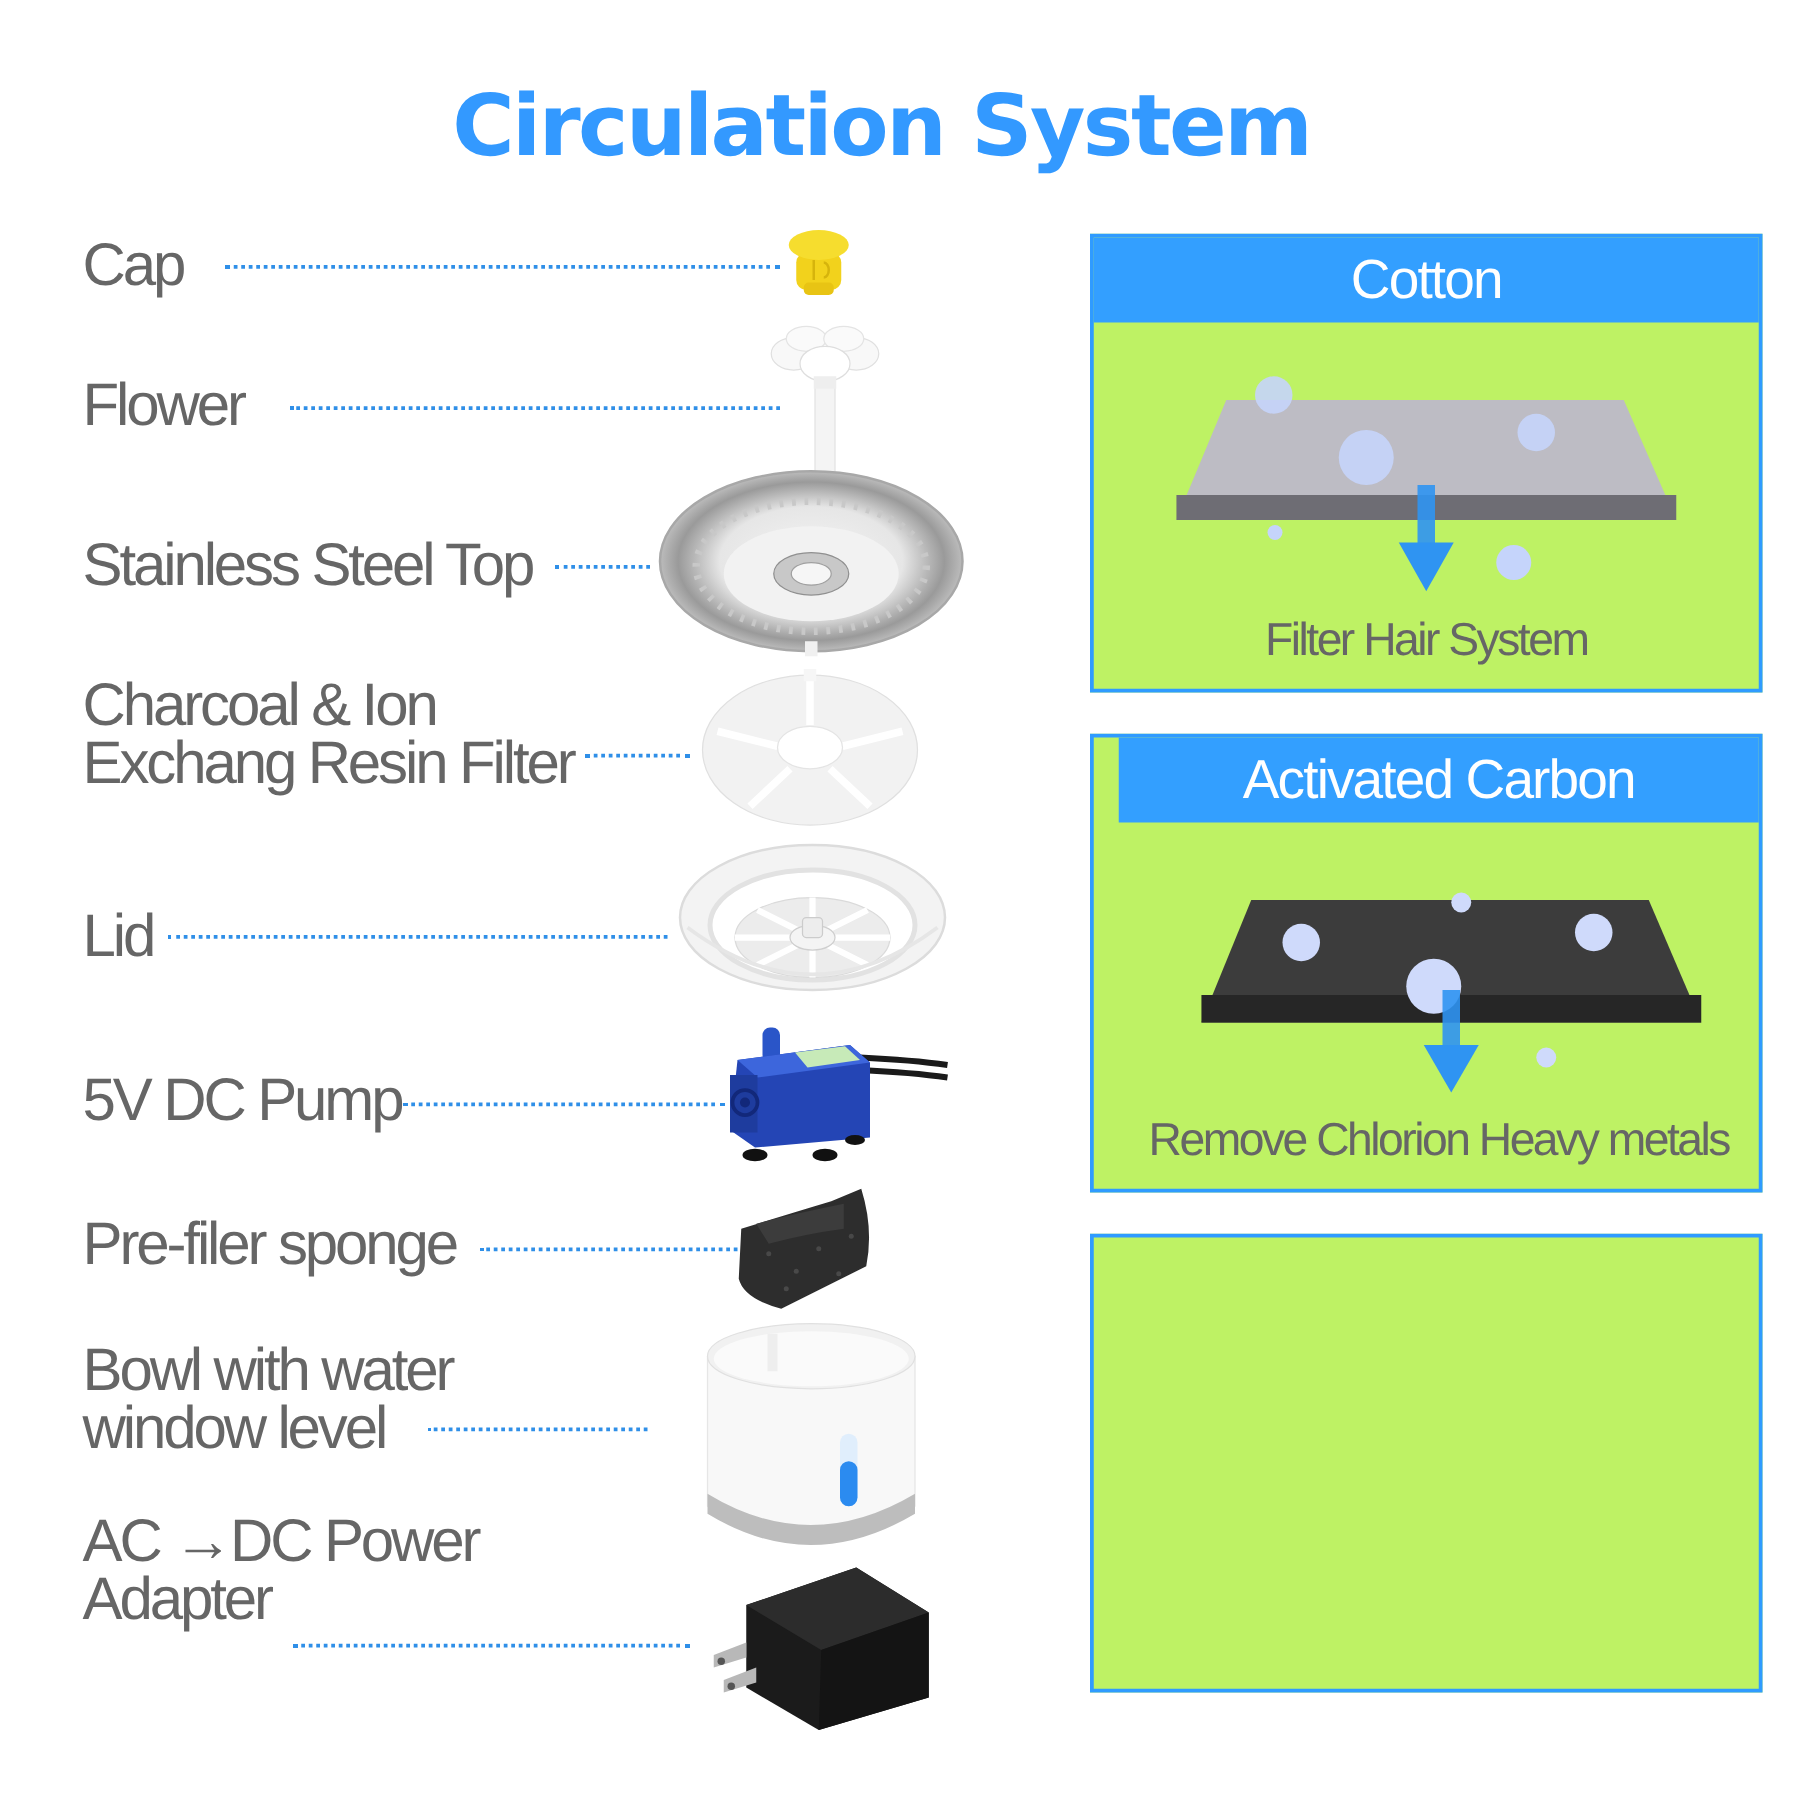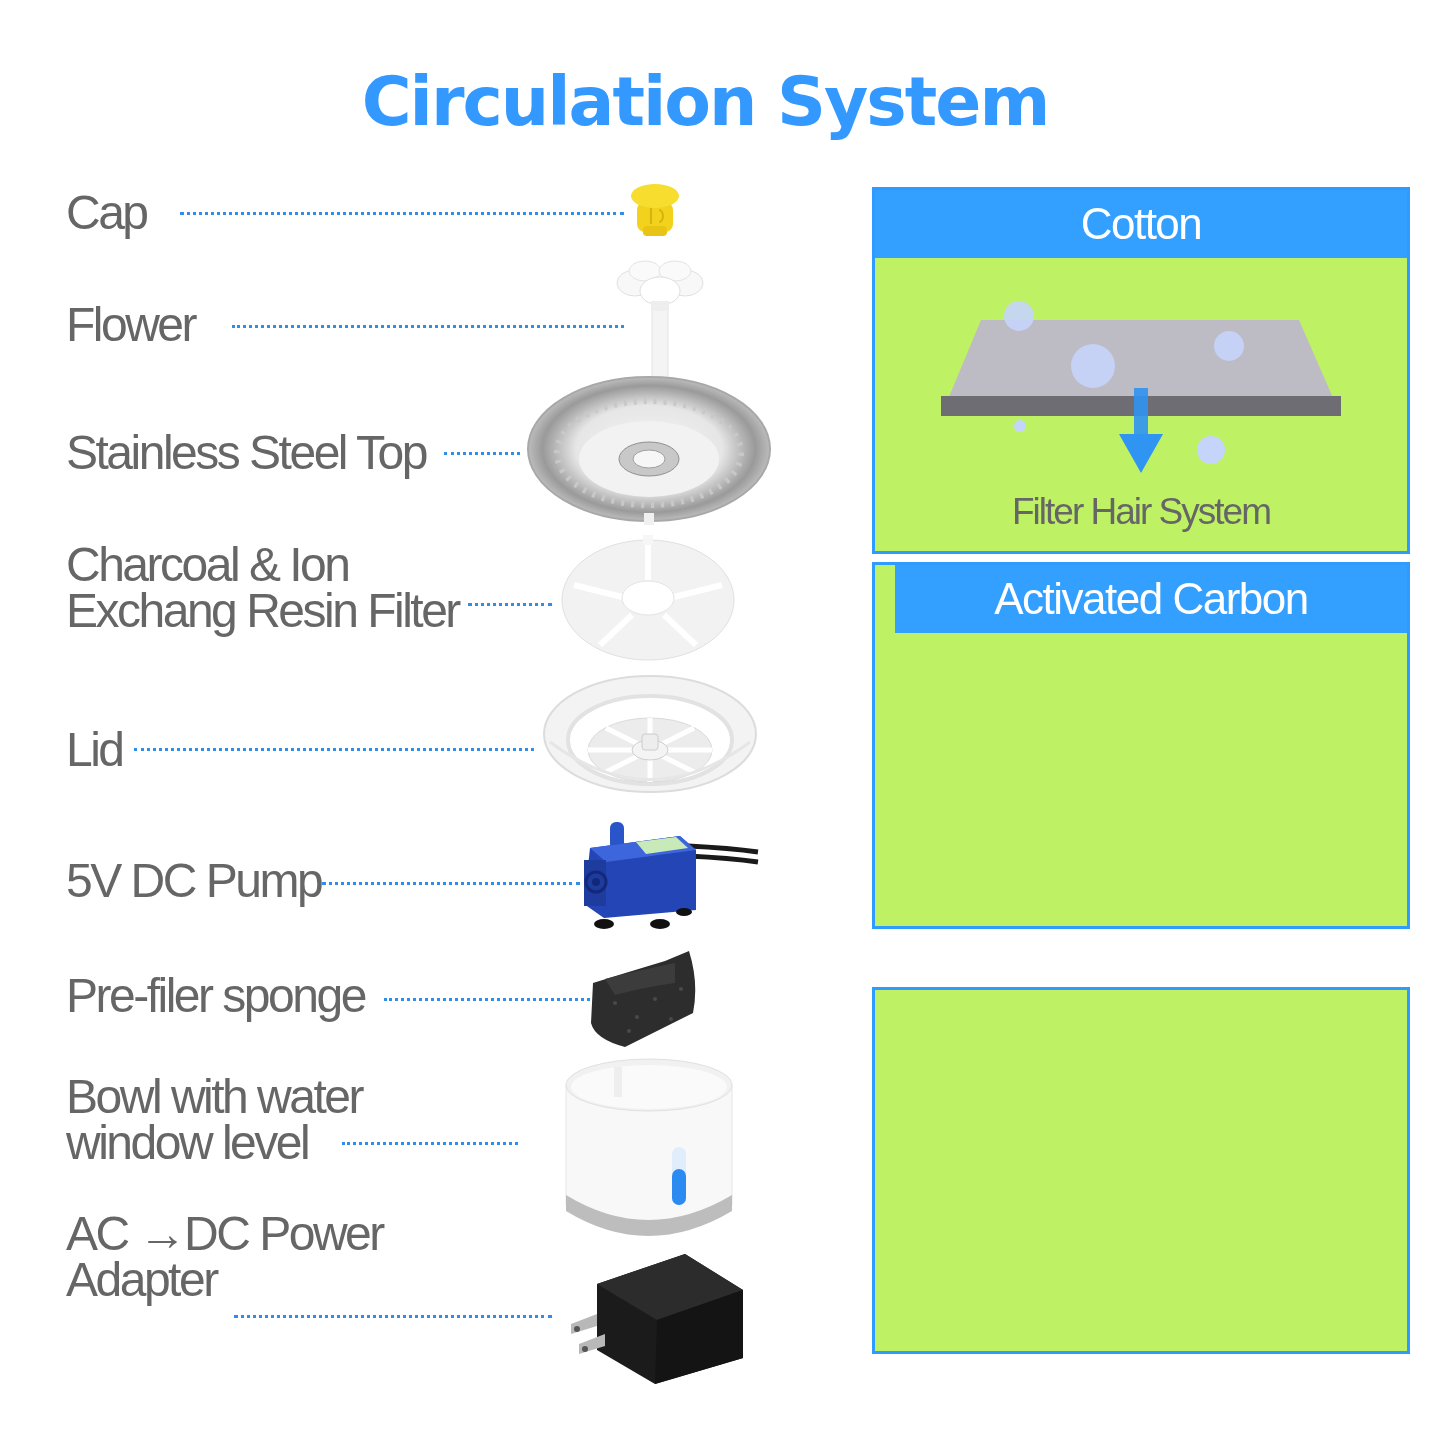--- a/index.html
+++ b/index.html
@@ -188,18 +188,34 @@
     <svg style="position:absolute; left:0; top:0;" width="532" height="293" viewBox="0 0 532 293">
       <rect x="259" y="130" width="14" height="60" fill="#2f94f2" opacity="0.9"></rect>
       <polygon points="244,176 288,176 266,215" fill="#2f94f2"></polygon>
       <circle cx="145" cy="168" r="6" fill="#c5d4fb"></circle>
       <circle cx="336" cy="192" r="14" fill="#c5d4fb"></circle>
     </svg>
     <div class="card-caption">Filter Hair System</div>
   </div>
 </div>
 
-<div class="card" style="top:562px;padding-left:20px;">
+<div class="card" style="top:587px;padding-left:20px;">
   <div class="card-head">Activated Carbon</div>
+  <div class="card-body">
+    <svg class="slab" viewBox="0 0 402 135">
+      <polygon points="40,32 358,32 400,130 0,130" fill="#3c3c3c"></polygon>
+      <rect x="0" y="108" width="400" height="22" fill="#262626"></rect>
+      <circle cx="80" cy="66" r="15" fill="#cfdafb"></circle>
+      <circle cx="314" cy="58" r="15" fill="#cfdafb"></circle>
+      <circle cx="186" cy="101" r="22" fill="#cfdafb"></circle>
+      <circle cx="208" cy="34" r="8" fill="#cfdafb"></circle>
+    </svg>
+    <svg style="position:absolute; left:0; top:0;" width="532" height="293" viewBox="0 0 532 293">
+      <rect x="259" y="134" width="14" height="56" fill="#2f94f2" opacity="0.9"></rect>
+      <polygon points="244,178 288,178 266,216" fill="#2f94f2"></polygon>
+      <circle cx="342" cy="188" r="8" fill="#cfdafb"></circle>
+    </svg>
+    <div class="card-caption">Remove Chlorion Heavy metals</div>
+  </div>
 </div>
 
 <div class="card" style="top:987px;">
 </div>
 
 </body></html>

